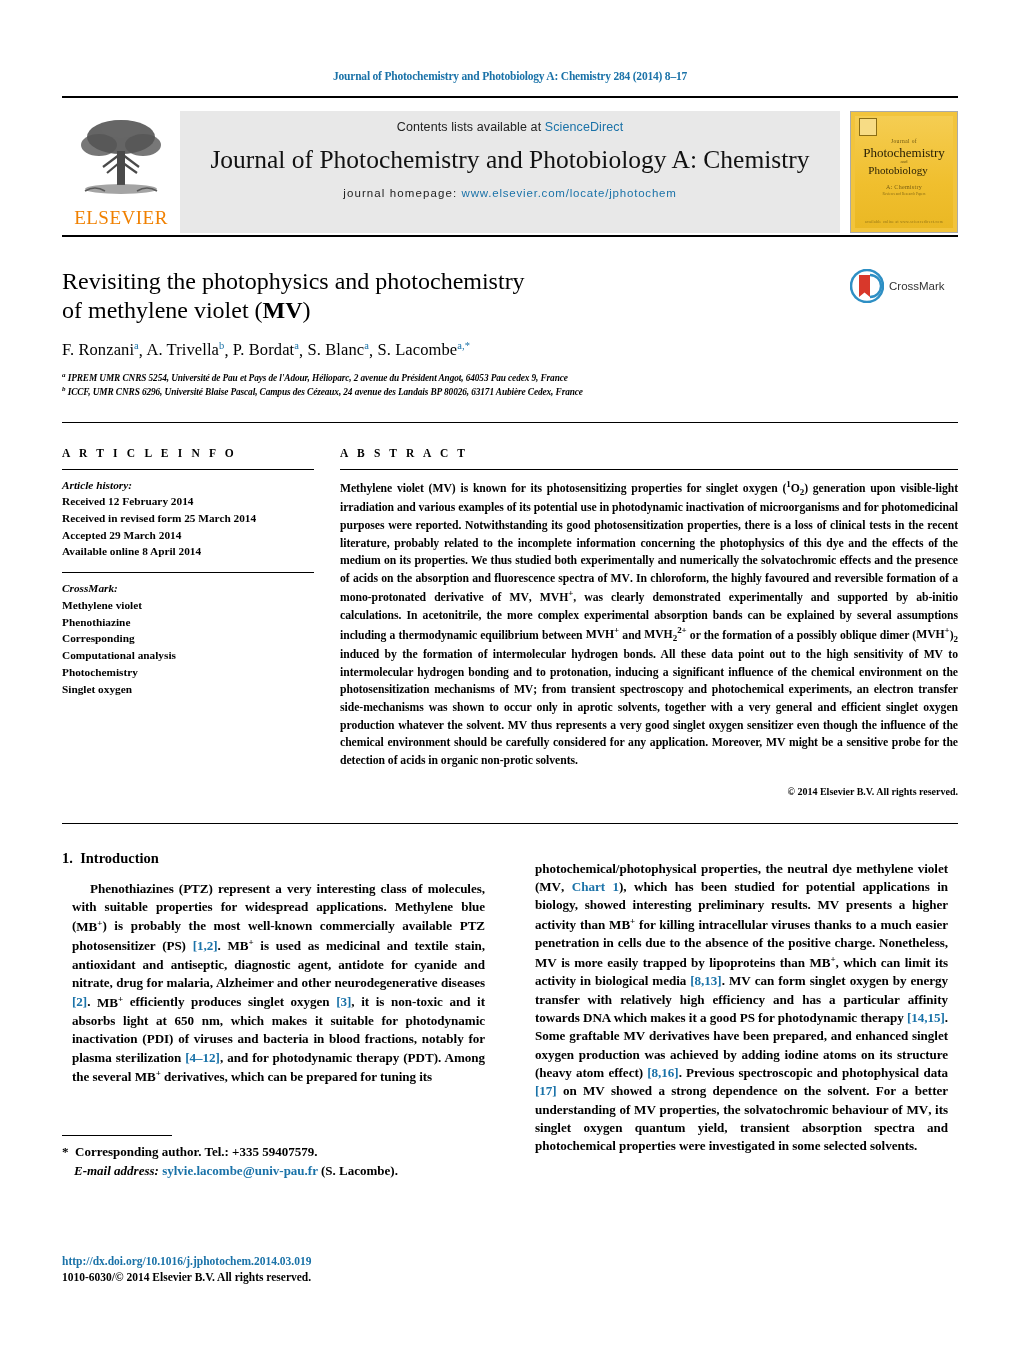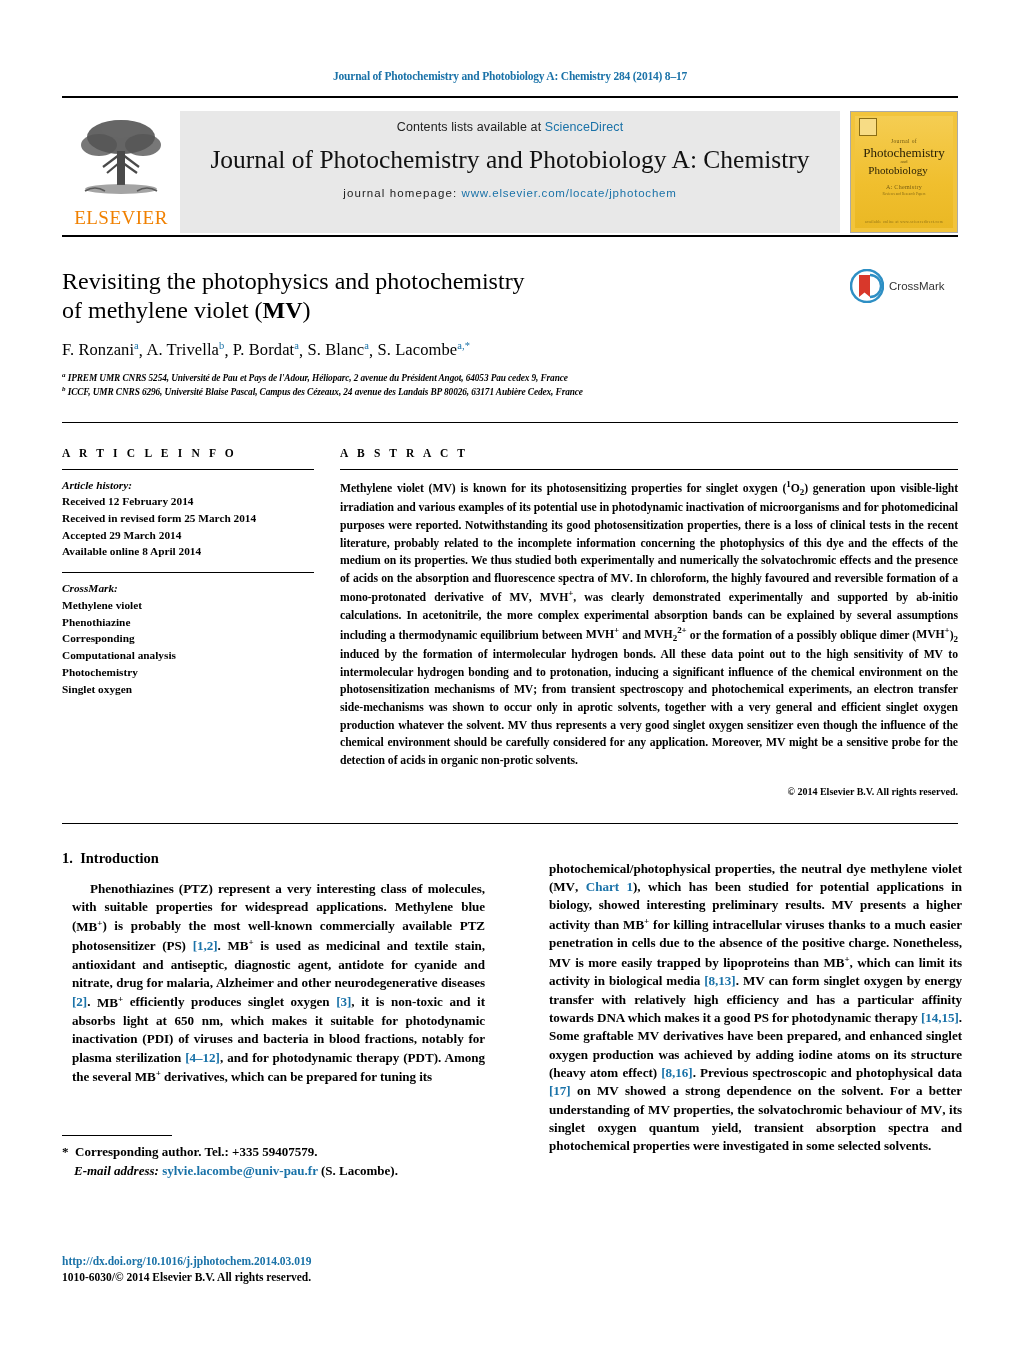--- a/index.html
+++ b/index.html
@@ -263,21 +263,21 @@
 
   .rule-body {
     border-top: 1px solid #000;
     margin-top: 26px;
   }
 
   
   .body-cols {
     margin-top: 26px;
     display: flex;
-    gap: 44px;
+    gap: 30px;
   }
   .bcol { width: 433px; flex: 0 0 433px; position: relative; }
   .section-title {
     font-family: "Liberation Serif", serif;
     font-weight: bold;
     font-size: 14.5px;
     margin: 0 0 13px 0;
   }
   .para {
     font-family: "Liberation Serif", serif;

